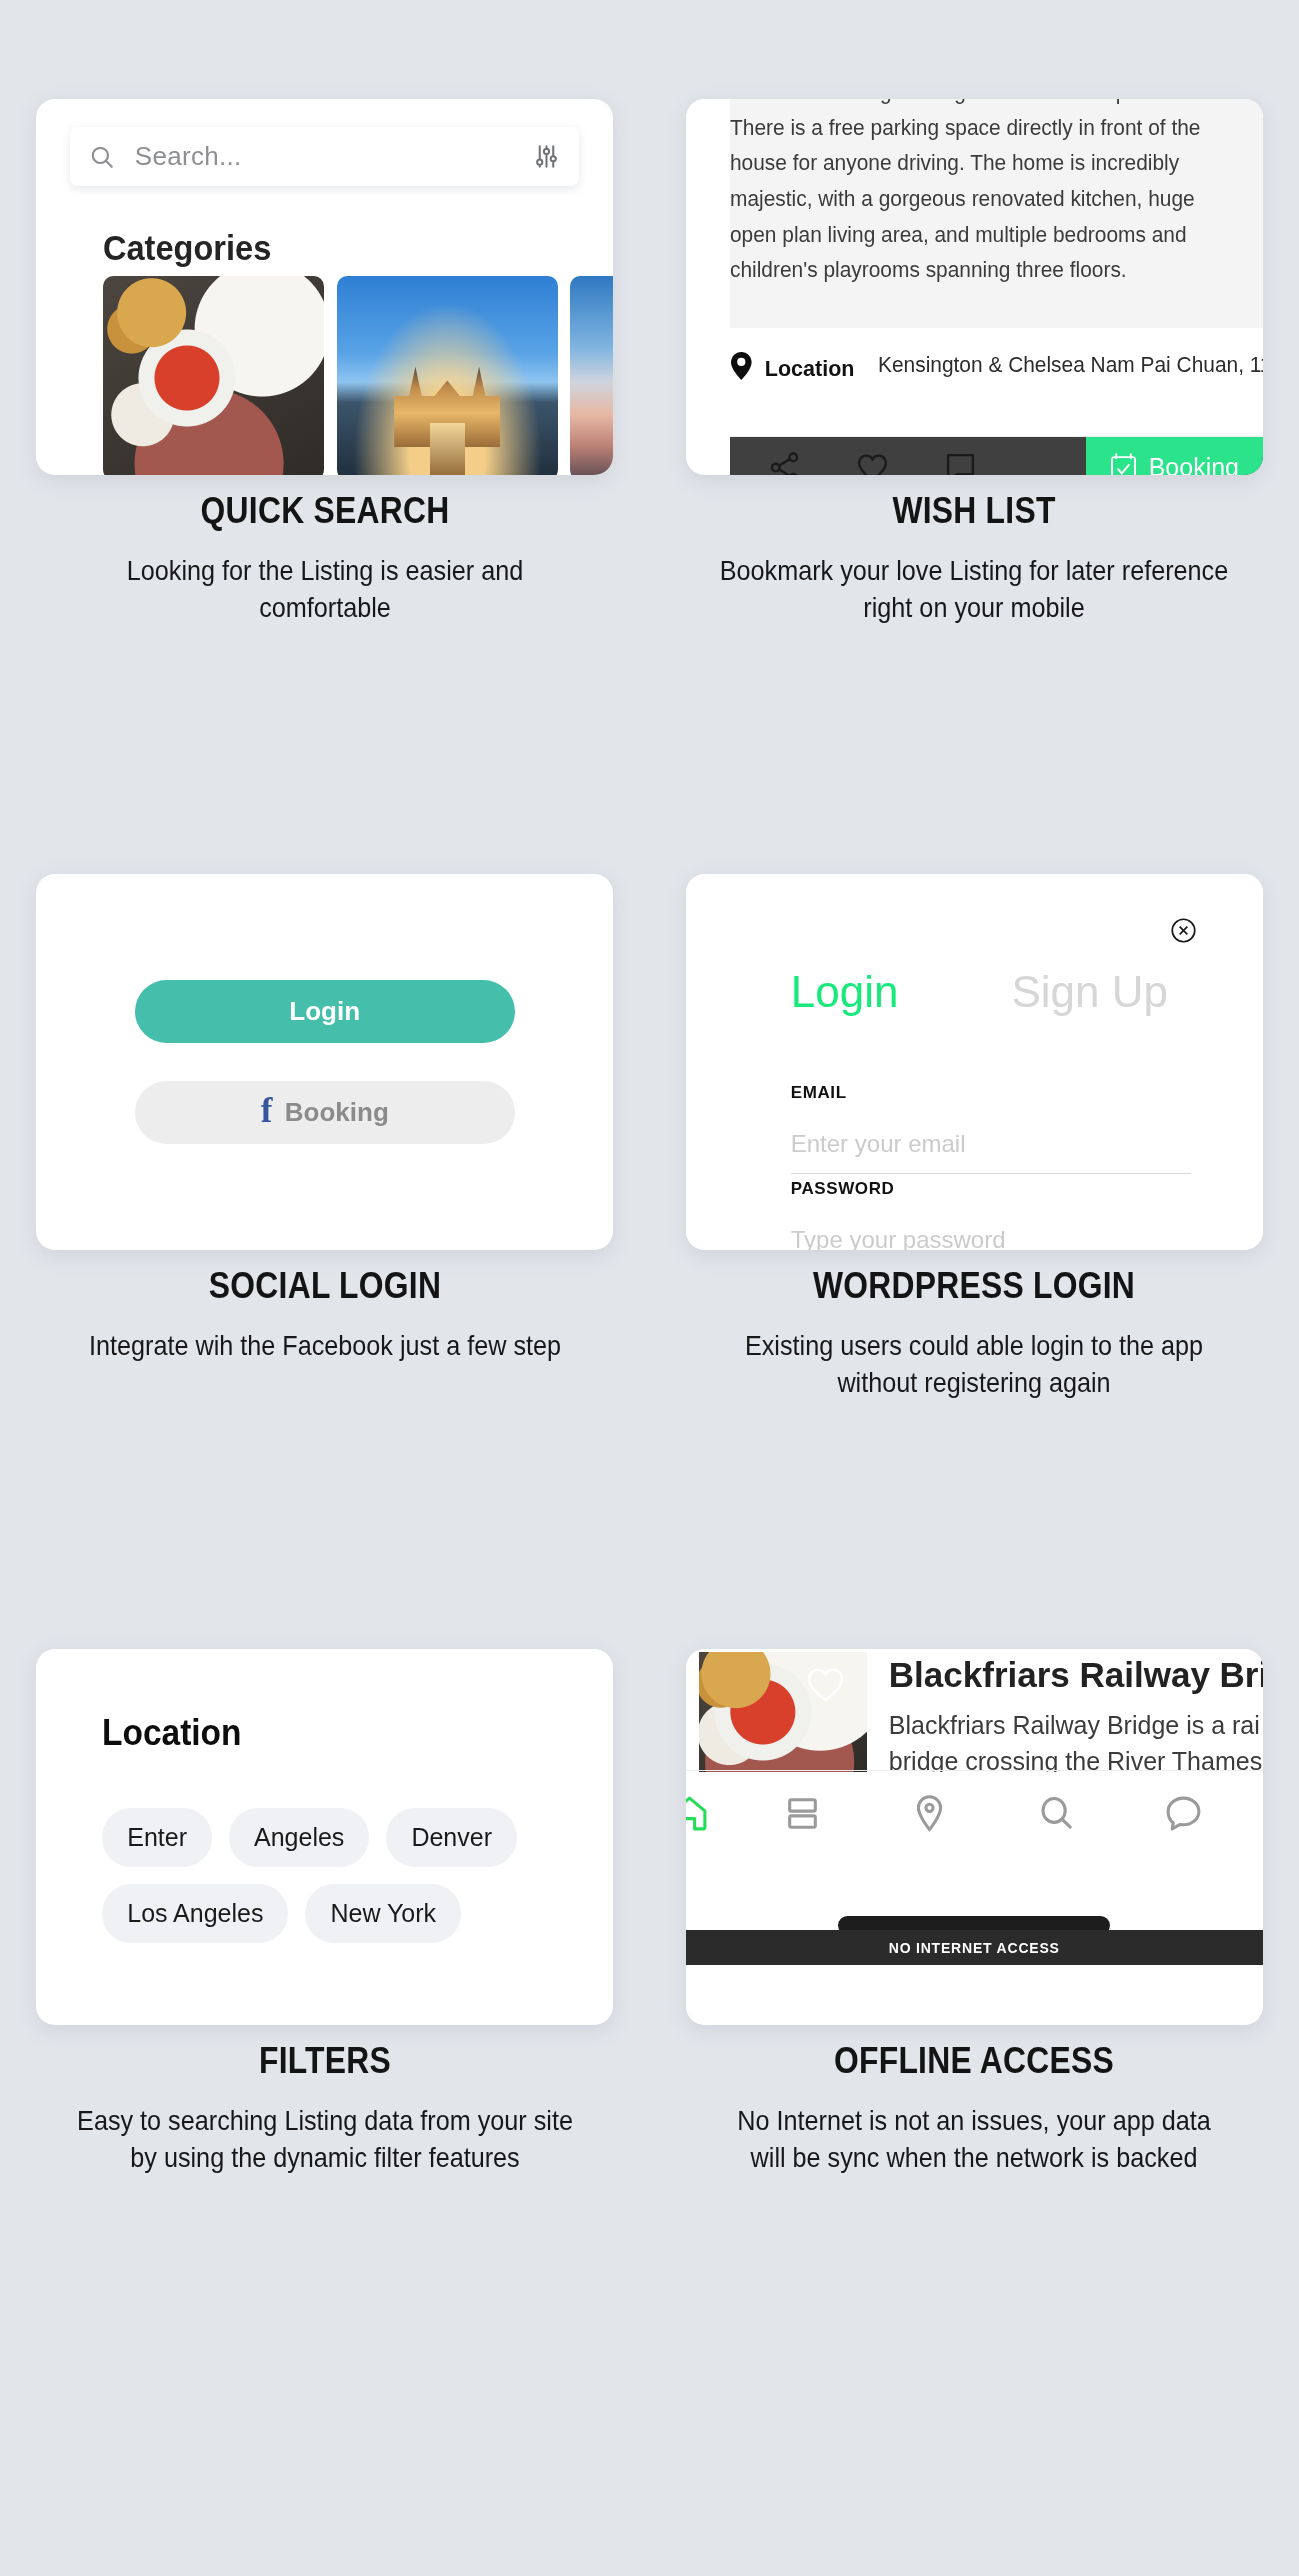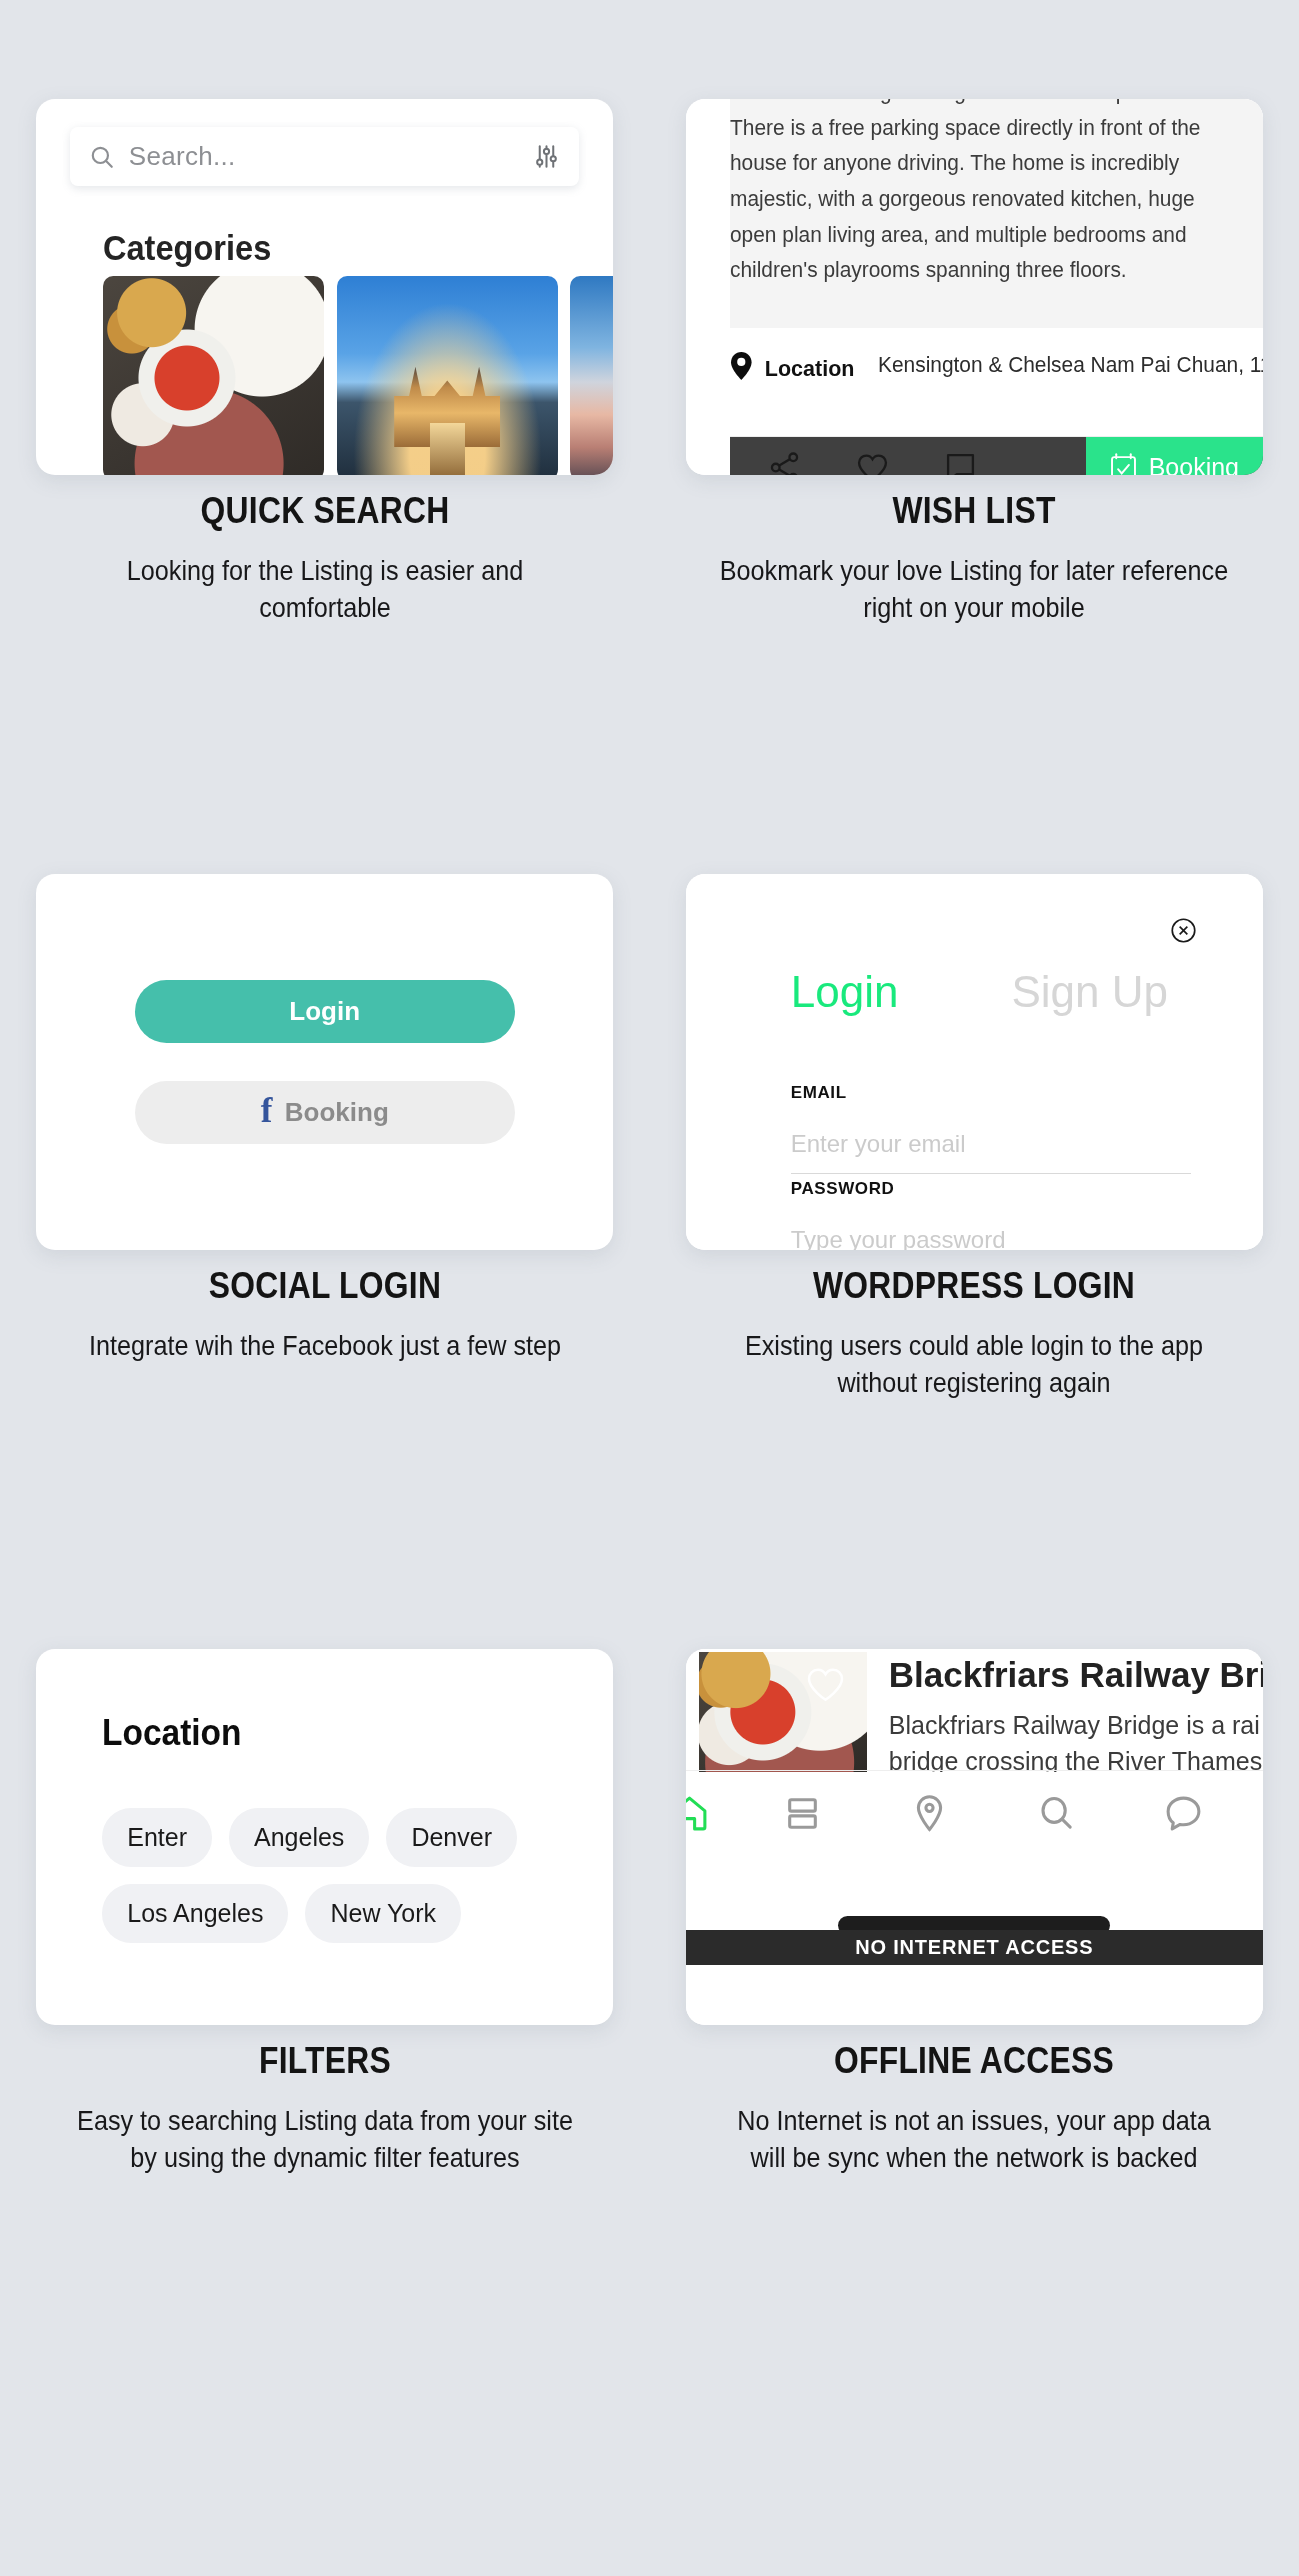--- a/index.html
+++ b/index.html
@@ -73,20 +73,21 @@
   .qs-inner { position: absolute; inset: 0; padding: 27px 0 0 0; }
   .searchbar {
     position: absolute;
     left: 34px; top: 28px;
     width: 509px; height: 59px;
     background: #fff;
     border-radius: 8px;
     box-shadow: 0 2.8px 9px rgba(130,140,155,0.20);
     display: flex; align-items: center;
     padding: 0 19px;
+    gap: 6px;
   }
   .searchbar .s-icon { width: 26px; height: 26px; flex: 0 0 26px; }
   .searchbar .s-text {
     margin-left: 13.6px;
     font-family: "Liberation Sans Narrow", "Liberation Sans", sans-serif;
     font-size: 26px; color: #8d8f93; letter-spacing: 0.3px;
   }
   .searchbar .s-filter { margin-left: auto; width: 27px; height: 27px; }
 
   .cat-heading {
@@ -287,21 +288,21 @@
   .oa-navbar .nv.n2 { margin-left: 86px; }
   .oa-navbar .nv.n3 { margin-left: 86px; }
   .oa-navbar .nv.n4 { margin-left: 86px; }
   .oa-toast {
     position: absolute; left: 0; right: 0; top: 281px; height: 35px;
     background: #2b2b2b;
     display: flex; align-items: center; justify-content: center;
   }
   .oa-toast .tx {
     font-family: "Liberation Sans Narrow", "Liberation Sans", sans-serif;
-    font-weight: 700; font-size: 20px; letter-spacing: 0.8px; color: #fff;
+    font-weight: 700; font-size: 14px; letter-spacing: 0.8px; color: #fff;
   }
   .oa-notch {
     position: absolute; left: 50%; transform: translateX(-50%);
     top: 267px; width: 272px; height: 19px; background: #1d1d1d; border-radius: 10.2px;
   }
 </style>
 </head>
 <body>
 
 <div class="page">

